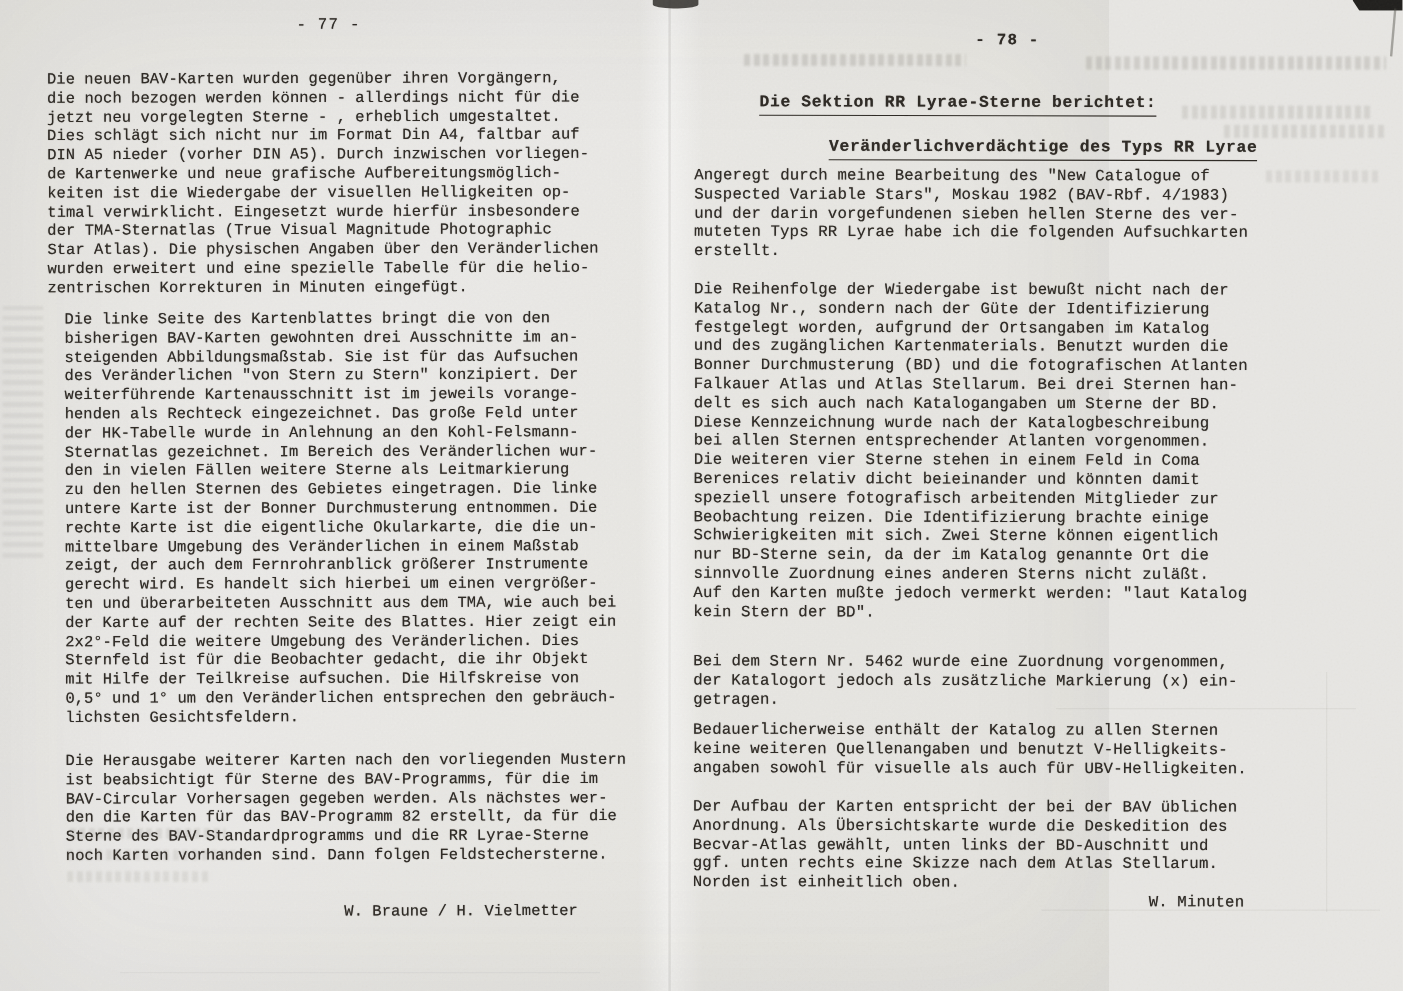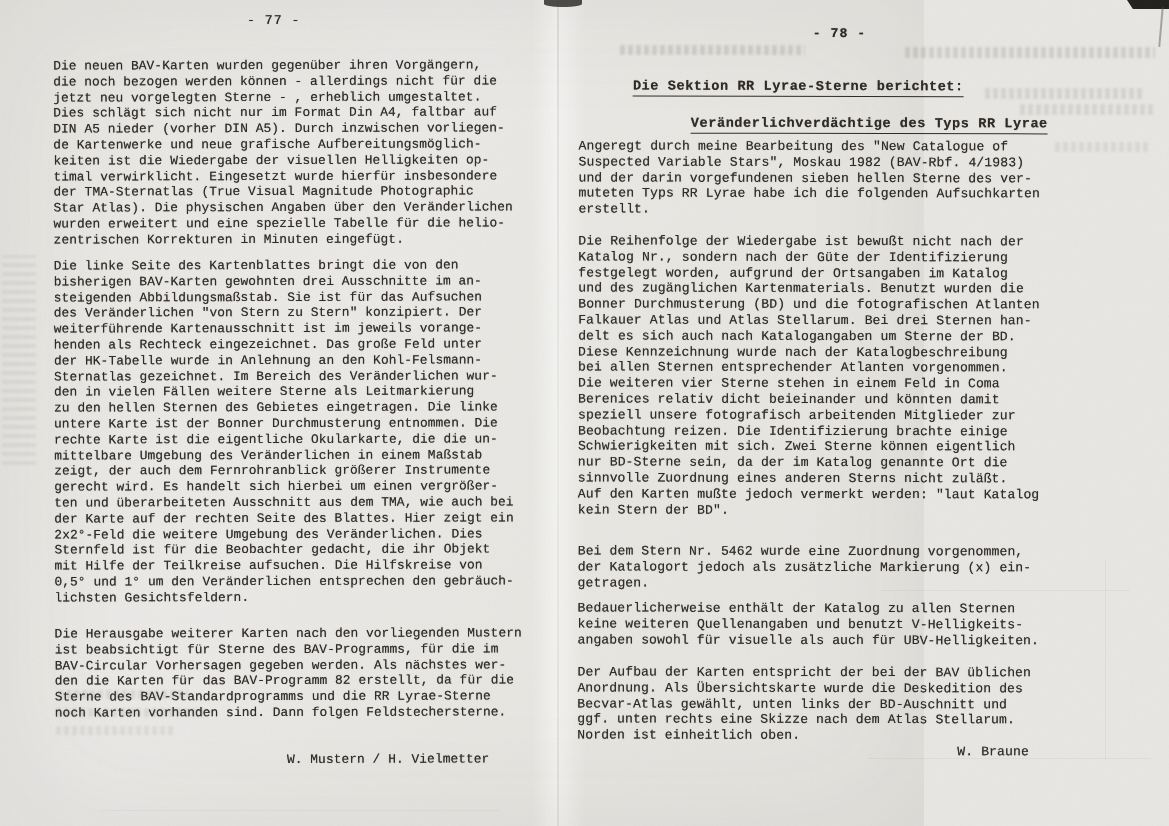--- a/index.html
+++ b/index.html
@@ -70,21 +70,21 @@
 <body>
 
 <div id="scan">
 
   <div class="gutter-light"></div>
   <div class="gutter-crease"></div>
 
   <div class="page-left-wrap">
     <div class="page-text page-num" style="left:248px; top:13px;">- 77 -</div>
 
-    <div class="page-text left-body" style="left:54px; top:58px;">Die neuen BAV-Karten wurden gegenüber ihren Vorgängern,
+    <div class="page-text left-body" style="left:40px; top:58px;">Die neuen BAV-Karten wurden gegenüber ihren Vorgängern,
 die noch bezogen werden können - allerdings nicht für die
 jetzt neu vorgelegten Sterne - , erheblich umgestaltet.
 Dies schlägt sich nicht nur im Format Din A4, faltbar auf
 DIN A5 nieder (vorher DIN A5). Durch inzwischen vorliegen-
 de Kartenwerke und neue grafische Aufbereitungsmöglich-
 keiten ist die Wiedergabe der visuellen Helligkeiten op-
 timal verwirklicht. Eingesetzt wurde hierfür insbesondere
 der TMA-Sternatlas (True Visual Magnitude Photographic
 Star Atlas). Die physischen Angaben über den Veränderlichen
 wurden erweitert und eine spezielle Tabelle für die helio-
@@ -113,21 +113,21 @@
 0,5° und 1° um den Veränderlichen entsprechen den gebräuch-
 lichsten Gesichtsfeldern.</div>
 
     <div class="page-text left-body" style="left:54px; top:626px;">Die Herausgabe weiterer Karten nach den vorliegenden Mustern
 ist beabsichtigt für Sterne des BAV-Programms, für die im
 BAV-Circular Vorhersagen gegeben werden. Als nächstes wer-
 den die Karten für das BAV-Programm 82 erstellt, da für die
 Sterne des BAV-Standardprogramms und die RR Lyrae-Sterne
 noch Karten vorhanden sind. Dann folgen Feldstechersterne.</div>
 
-    <div class="page-text left-body" style="left:286px; top:752px;">W. Mustern / H. Vielmetter</div>
+    <div class="page-text left-body" style="left:286px; top:752px;">W. Braune / H. Vielmetter</div>
   </div>
 
   <div class="page-right-wrap">
     <div class="page-text page-num" style="left:812px; top:26px;font-weight:bold;">- 78 -</div>
 
     <div class="page-text heading" style="left:580px; top:64px;">
       <span class="u">Die Sektion RR Lyrae-Sterne berichtet:</span>
     </div>
 
     <div class="page-text heading" style="left:638px; top:101px;">
@@ -166,21 +166,21 @@
     <div class="page-text right-body" style="left:578px; top:601px;">Bedauerlicherweise enthält der Katalog zu allen Sternen
 keine weiteren Quellenangaben und benutzt V-Helligkeits-
 angaben sowohl für visuelle als auch für UBV-Helligkeiten.</div>
 
     <div class="page-text right-body" style="left:578px; top:665px;font-family:Liberation Mono, monospace;">Der Aufbau der Karten entspricht der bei der BAV üblichen
 Anordnung. Als Übersichtskarte wurde die Deskedition des
 Becvar-Atlas gewählt, unten links der BD-Auschnitt und
 ggf. unten rechts eine Skizze nach dem Atlas Stellarum.
 Norden ist einheitlich oben.</div>
 
-    <div class="page-text right-body" style="left:958px; top:744px;">W. Braune</div>
+    <div class="page-text right-body" style="left:958px; top:744px;">W. Minuten</div>
   </div>
 
   <div class="blob-top-center"></div>
   <div class="wedge-top-right"></div>
   <div class="line-right-edge"></div>
 
   <div class="smudge" style="left:620px; top:45px;  width:185px; height:10px;"></div>
   <div class="smudge" style="left:905px; top:47px;  width:250px; height:11px;"></div>
   <div class="smudge" style="left:985px; top:88px;  width:160px; height:11px; opacity:0.4;"></div>
   <div class="smudge" style="left:1020px; top:104px; width:135px; height:11px; opacity:0.38;"></div>

